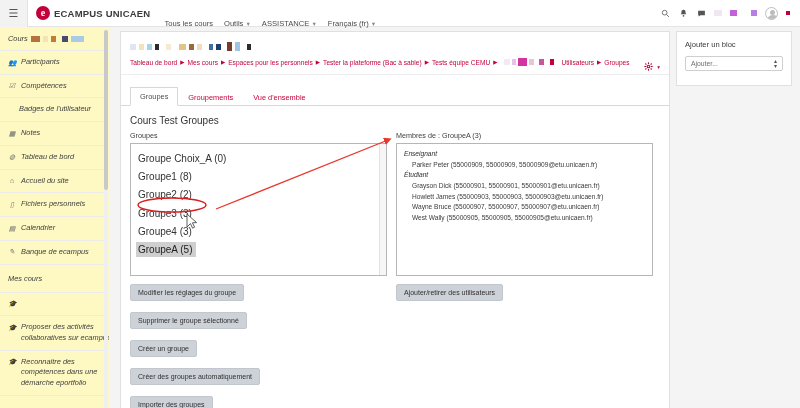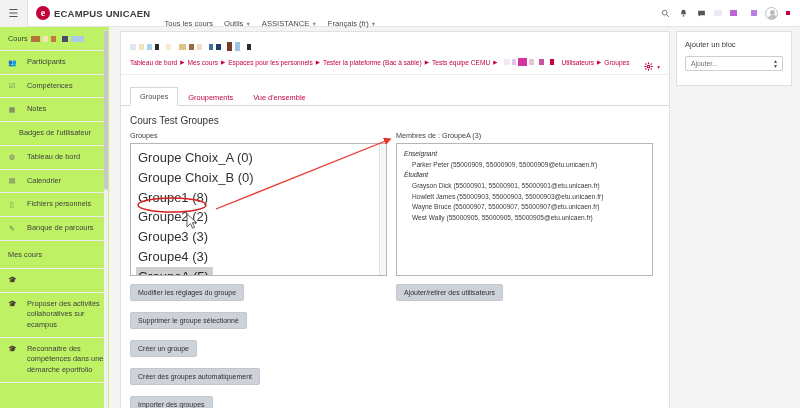--- a/index.html
+++ b/index.html
@@ -48,24 +48,24 @@
   }
   .avatar::after {
     content:""; position:absolute; bottom:-2px; left:1.5px; width:10px; height:6px;
     border-radius:50% 50% 0 0; background:#bdbdbd;
   }
   .px { display:inline-block; vertical-align: middle; }
 
   
   .sidebar {
     position: absolute; top: 27px; left: 0; width: 120px; height: 381px;
-    background: #bef264; border-right: 1px solid #dcdcdc; overflow: hidden;
+    background: #fef9c3; border-right: 1px solid #dcdcdc; overflow: hidden; font-style: italic;
   }
   .side-item {
-    display: flex; align-items: flex-start; gap: 11px;
+    display: flex; align-items: flex-start; gap: 5px;
     padding: 6px 6px 6px 8px; font-size: 7.4px; color: #3d3d3d;
     border-bottom: 1px solid #ececec; cursor: pointer; line-height: 1.45;
   }
   .side-item.sub { padding-left: 19px; }
   .side-item .sico { width: 8px; flex: 0 0 8px; color: #6c6c6c; font-size: 7px; padding-top: .5px; text-align:center; }
   .side-head { padding: 7px 8px; font-size: 7.4px; color: #3d3d3d; border-bottom: 1px solid #ececec; display:flex; align-items:center; gap:3px;}
   .scroll-track {
     position:absolute; top:30px; left:104px; width:4px; height:378px; background:#f0f0f0;
   }
   .scroll-thumb { position:absolute; top:0px; left:0; width:4px; height:160px; background:#c9c9c9; border-radius:2px;}
@@ -108,21 +108,21 @@
 
   .cols { display: flex; padding: 0 9px; gap: 9px; }
   .col { width: 257px; }
   .col-label { font-size: 7.2px; color: #3c3c3c; margin-bottom: 3px; }
   .listbox {
     height: 133px; border: 1px solid #b6b6b6; background: #fff;
     position: relative; overflow: hidden;
   }
   .listbox .inner { padding: 4px 0 0 5px; }
   .opt {
-    font-size: 13px; color: #333; line-height: 1.52; padding: 0 4px 0 2px;
+    font-size: 10px; color: #333; line-height: 1.52; padding: 0 4px 0 2px;
     display: inline-block; white-space: nowrap; cursor: pointer;
   }
   .opt.selected { background: #cfcfcf; color: #1d1d1d; }
   .lb-scroll {
     position: absolute; right: 0; top: 0; width: 7px; height: 100%;
     background: #f6f6f6; border-left: 1px solid #e2e2e2;
   }
   .member-line { font-size: 6.6px; color: #3a3a3a; line-height: 1.62; white-space: nowrap; }
   .member-role { font-style: italic; color: #2e2e2e; }
   .member-name { padding-left: 8px; }
@@ -210,42 +210,46 @@
     </div>
 
     <div class="side-item">
       <span class="sico">👥</span>
       <span>Participants</span>
     </div>
     <div class="side-item">
       <span class="sico">☑</span>
       <span>Compétences</span>
     </div>
+    <div class="side-item sub">
+      <span>Badges de l'utilisateur</span>
+    </div>
     <div class="side-item">
       <span class="sico">▦</span>
       <span>Notes</span>
     </div>
-    <div class="side-item sub">
-      <span>Badges de l'utilisateur</span>
-    </div>
     <div class="side-item">
       <span class="sico">◍</span>
       <span>Tableau de bord</span>
     </div>
     <div class="side-item">
+      <span class="sico">⌂</span>
+      <span>Accueil du site</span>
+    </div>
+    <div class="side-item">
+      <span class="sico">▯</span>
+      <span>Fichiers personnels</span>
+    </div>
+    <div class="side-item">
       <span class="sico">▤</span>
       <span>Calendrier</span>
     </div>
     <div class="side-item">
-      <span class="sico">▯</span>
-      <span>Fichiers personnels</span>
-    </div>
-    <div class="side-item">
       <span class="sico">✎</span>
-      <span>Banque de parcours</span>
+      <span>Banque de ecampus</span>
     </div>
 
     <div class="side-head" style="padding-top:9px;padding-bottom:9px;">
       <span>Mes cours</span>
     </div>
 
     <div class="side-item">
       <span class="sico">🎓</span>
     </div>
     <div class="side-item">
@@ -332,21 +336,20 @@
       </div>
 
       <div class="page-title">Cours Test Groupes</div>
 
       <div class="cols">
         <div class="col">
           <div class="col-label">Groupes</div>
           <div class="listbox">
             <div class="inner">
               <div><span class="opt">Groupe Choix_A (0)</span></div>
-              <div><span class="opt">Groupe Choix_B (0)</span></div>
               <div><span class="opt">Groupe1 (8)</span></div>
               <div><span class="opt">Groupe2 (2)</span></div>
               <div><span class="opt">Groupe3 (3)</span></div>
               <div><span class="opt">Groupe4 (3)</span></div>
               <div><span class="opt selected">GroupeA (5)</span></div>
               <div></div>
             </div>
             <div class="lb-scroll"></div>
           </div>
         </div>

